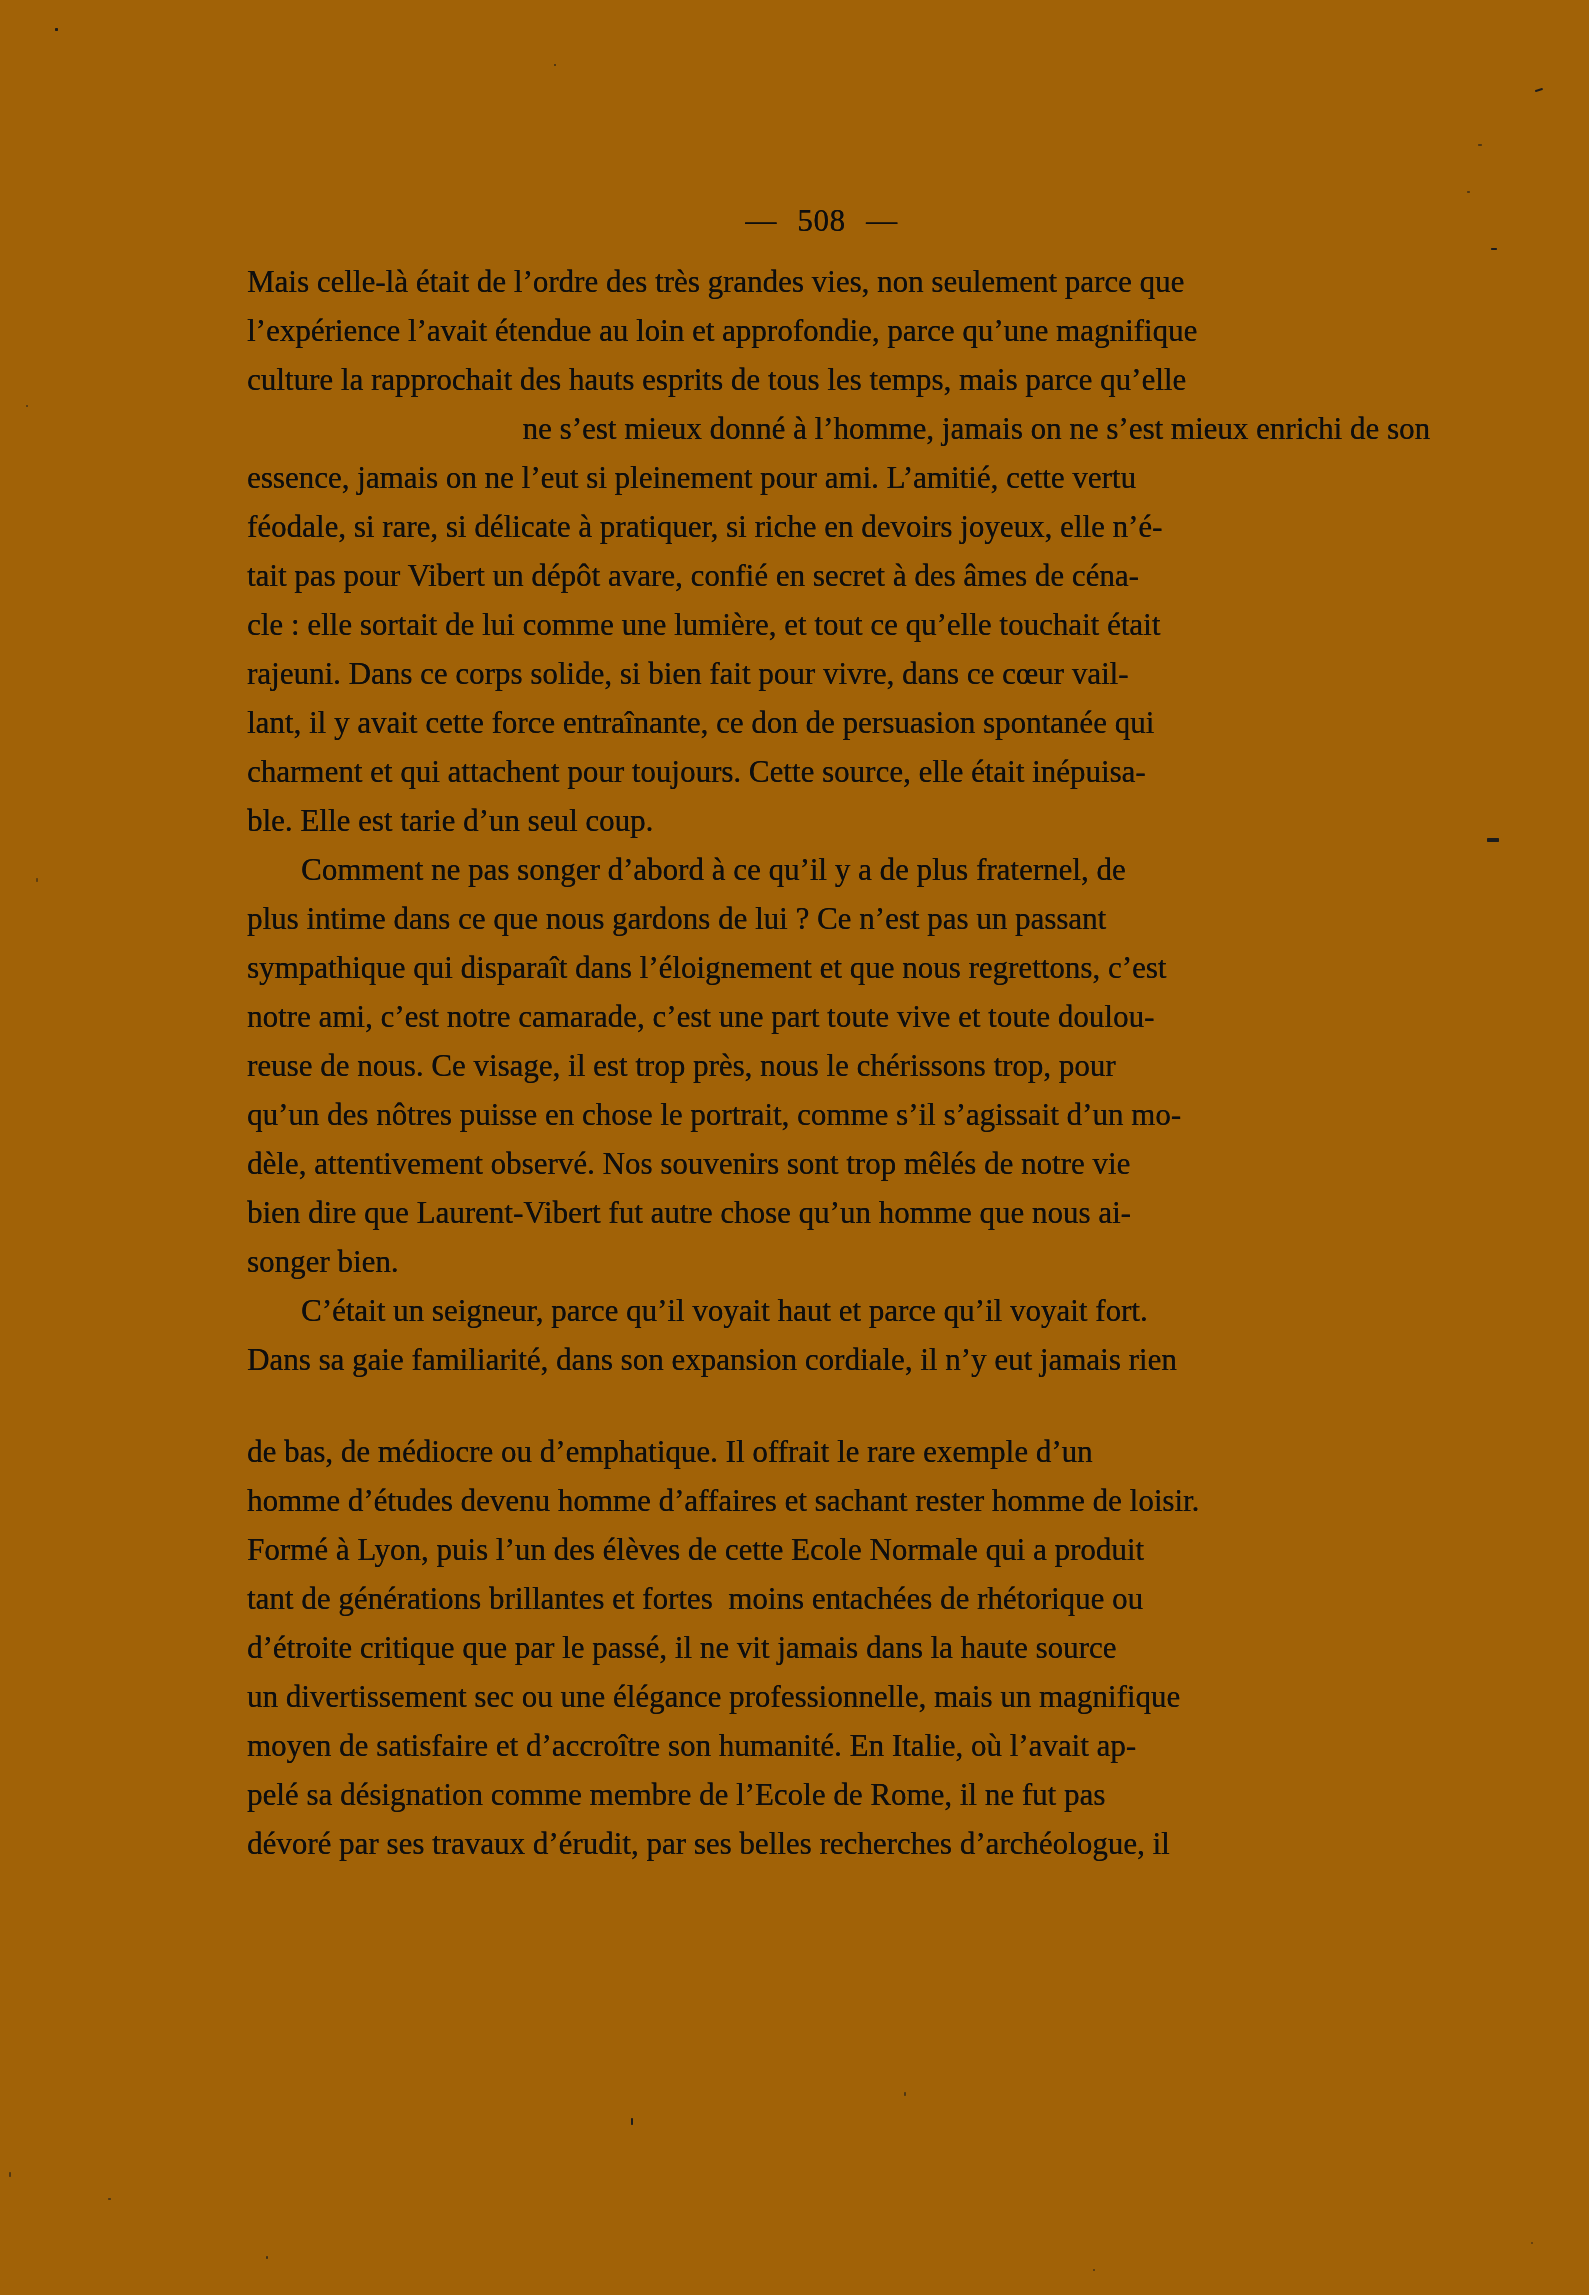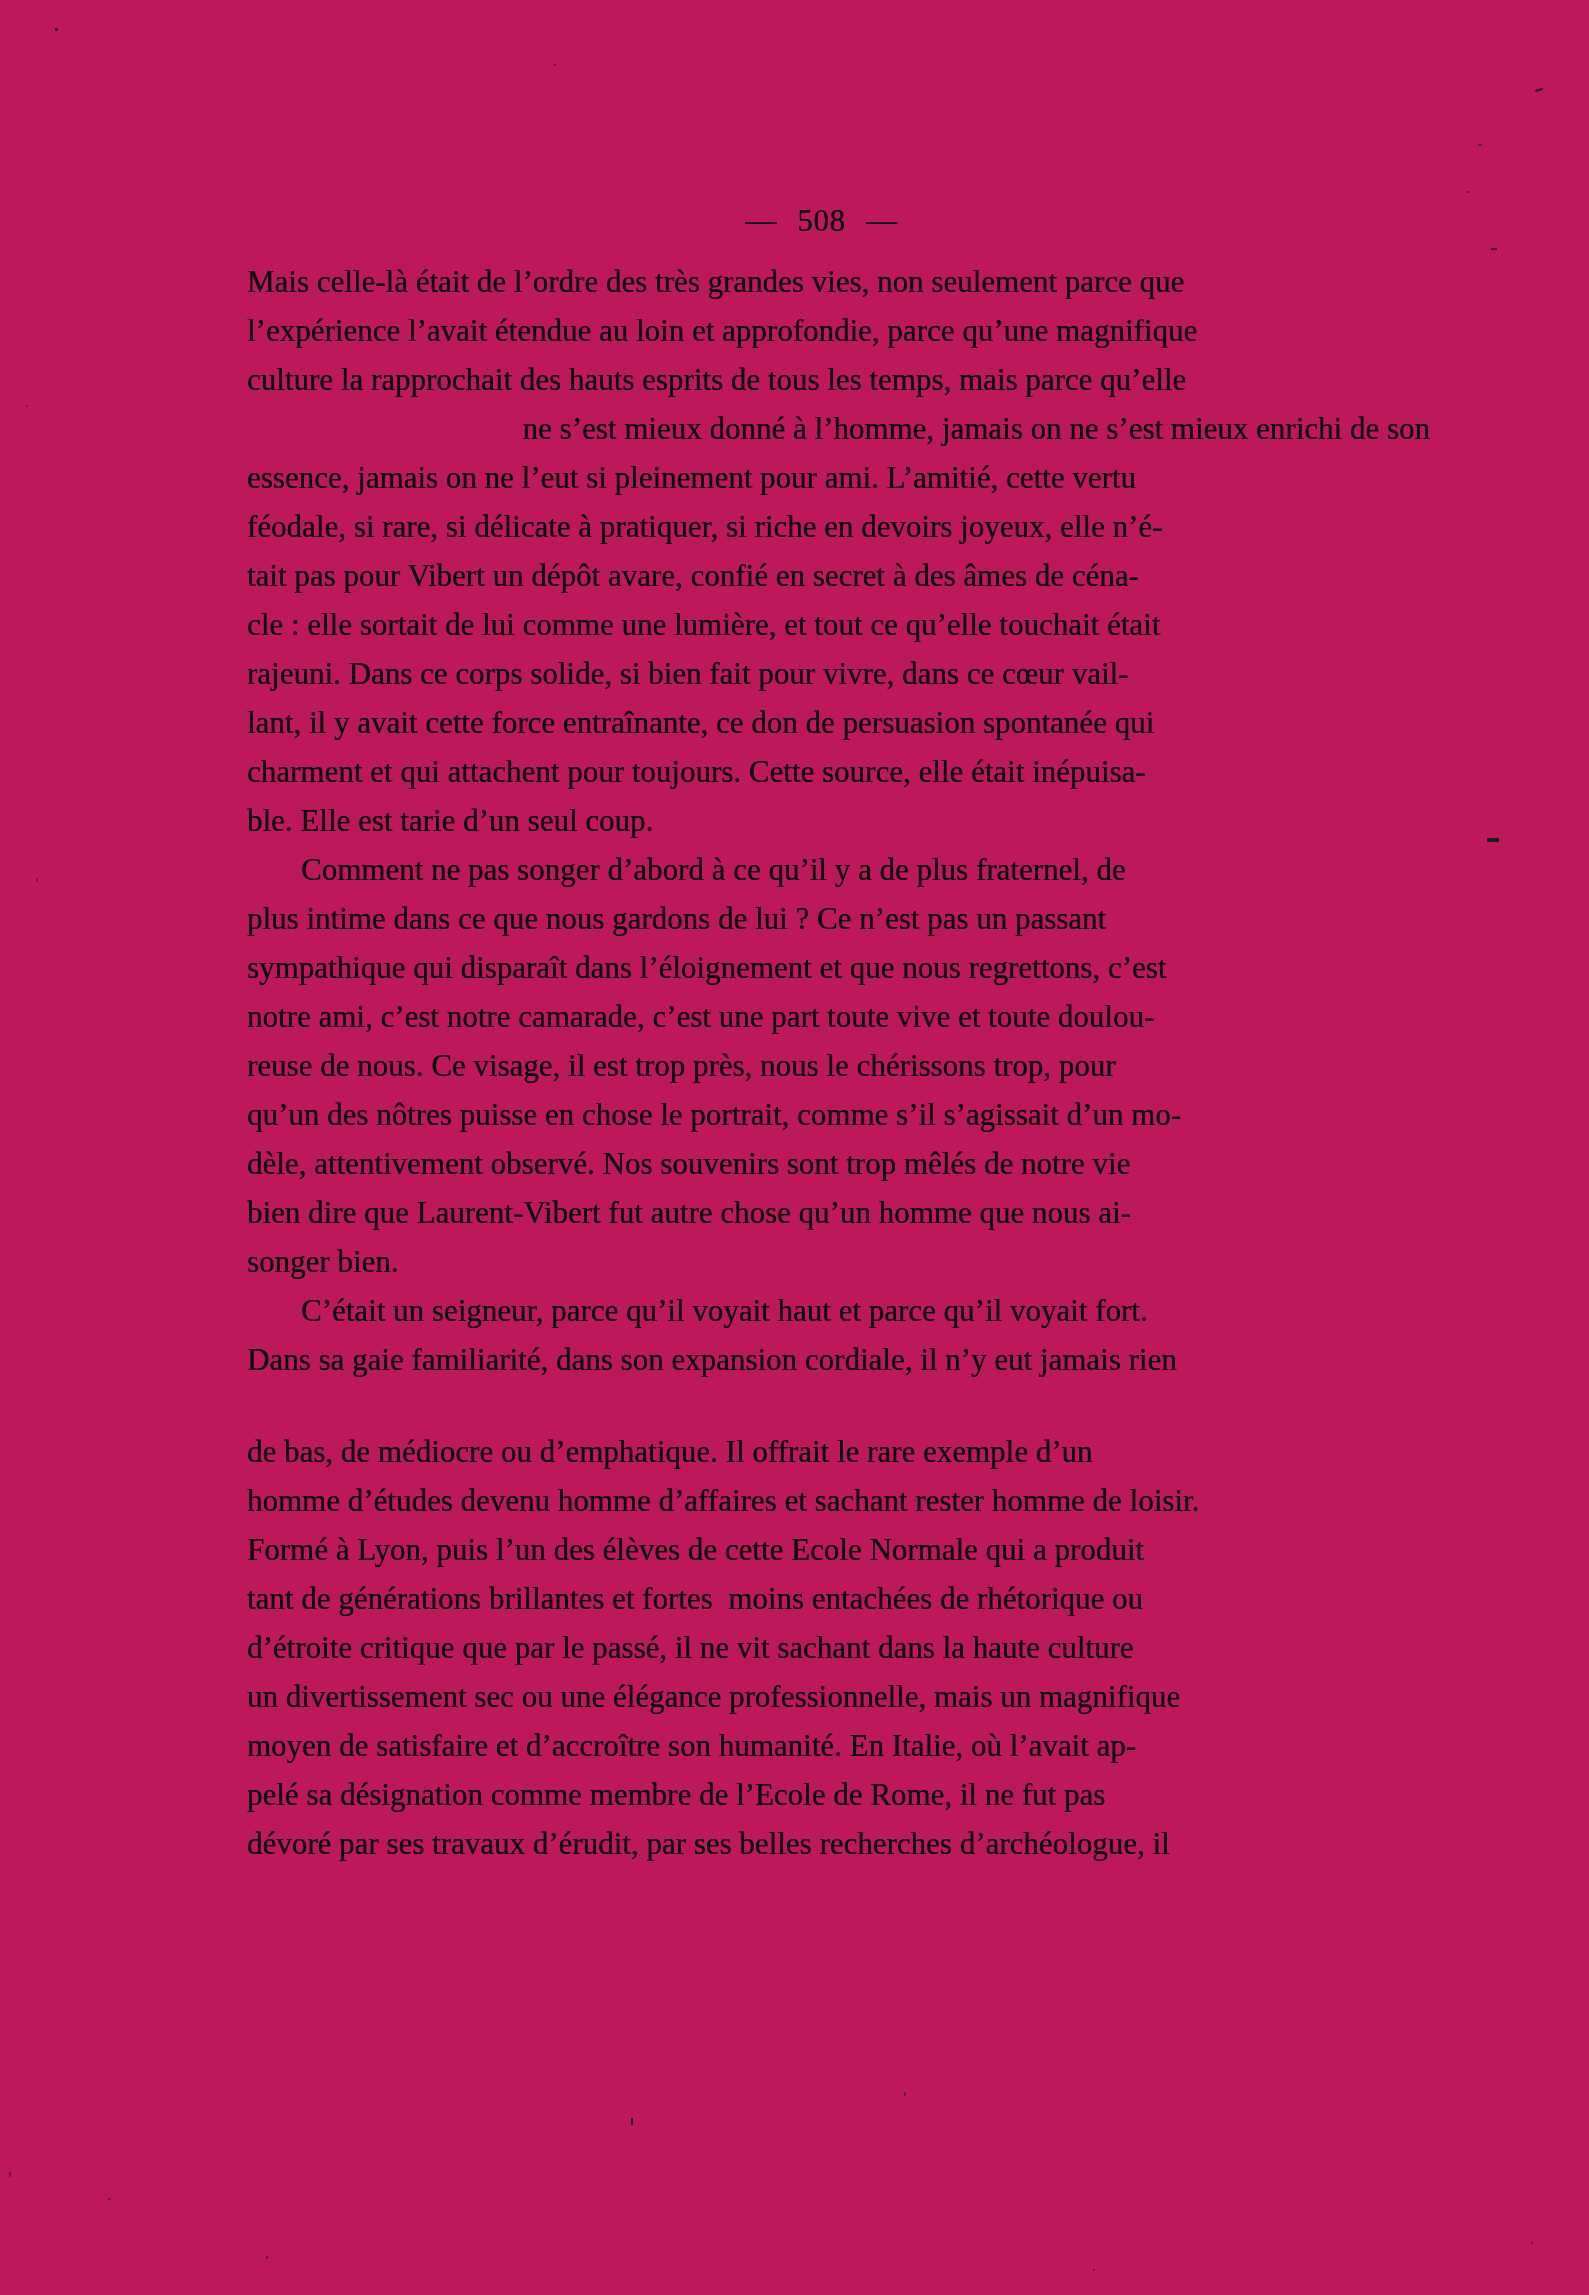--- a/index.html
+++ b/index.html
@@ -4,21 +4,21 @@
 <style>
   html, body {
     margin: 0;
     padding: 0;
     background: #e9e9e7;
   }
   .scan-page {
     position: relative;
     width: 1589px;
     height: 2295px;
-    background: #be185d;
+    background: #a16207;
     overflow: hidden;
     font-family: "Liberation Serif", "DejaVu Serif", serif;
     color: #0e0e0e;
   }
   .folio {
     position: absolute;
     left: 247px;
     width: 1183px;
     top: 196px;
     line-height: 49px;
@@ -79,21 +79,21 @@
       <div class="line" style="word-spacing: 0px;">qu’un des nôtres puisse en chose le portrait, comme s’il s’agissait d’un mo-</div>
       <div class="line" style="word-spacing: 0px;">dèle, attentivement observé. Nos souvenirs sont trop mêlés de notre vie</div>
       <div class="line" style="word-spacing: 0px;">bien dire que Laurent-Vibert fut autre chose qu’un homme que nous ai-</div>
       <div class="line">songer bien.</div>
       <div class="line indent" style="word-spacing: 0px;">C’était un seigneur, parce qu’il voyait haut et parce qu’il voyait fort.</div>
       <div class="line" style="word-spacing: 0px;">Dans sa gaie familiarité, dans son expansion cordiale, il n’y eut jamais rien</div>
       <div class="line" style="word-spacing: 0px; margin-top: 43px;">de bas, de médiocre ou d’emphatique. Il offrait le rare exemple d’un</div>
       <div class="line" style="word-spacing: 0px;">homme d’études devenu homme d’affaires et sachant rester homme de loisir.</div>
       <div class="line" style="word-spacing: 0px;">Formé à Lyon, puis l’un des élèves de cette Ecole Normale qui a produit</div>
       <div class="line" style="word-spacing: 0px;">tant de générations brillantes et fortes &nbsp;moins entachées de rhétorique ou</div>
-      <div class="line" style="word-spacing: 0px;">d’étroite critique que par le passé, il ne vit sachant dans la haute culture</div>
+      <div class="line" style="word-spacing: 0px;">d’étroite critique que par le passé, il ne vit jamais dans la haute source</div>
       <div class="line" style="word-spacing: 0px;">un divertissement sec ou une élégance professionnelle, mais un magnifique</div>
       <div class="line" style="word-spacing: 0px;">moyen de satisfaire et d’accroître son humanité. En Italie, où l’avait ap-</div>
       <div class="line" style="word-spacing: 0px;">pelé sa désignation comme membre de l’Ecole de Rome, il ne fut pas</div>
       <div class="line" style="word-spacing: 0px;">dévoré par ses travaux d’érudit, par ses belles recherches d’archéologue, il</div>
     </div>
 
   <div class="speck" style="left:55px;   top:28px;   width:2.9px;  height:2.9px;"></div>
   <div class="speck" style="left:554px;  top:64px;   width:2.2px;  height:2.2px; opacity:.7;"></div>
   <div class="speck" style="left:1535px; top:89px;  width:8px; height:2.2px; transform:rotate(-18deg);"></div>
   <div class="speck" style="left:1478px; top:144px;  width:3.6px;  height:2.2px; opacity:.6;"></div>

